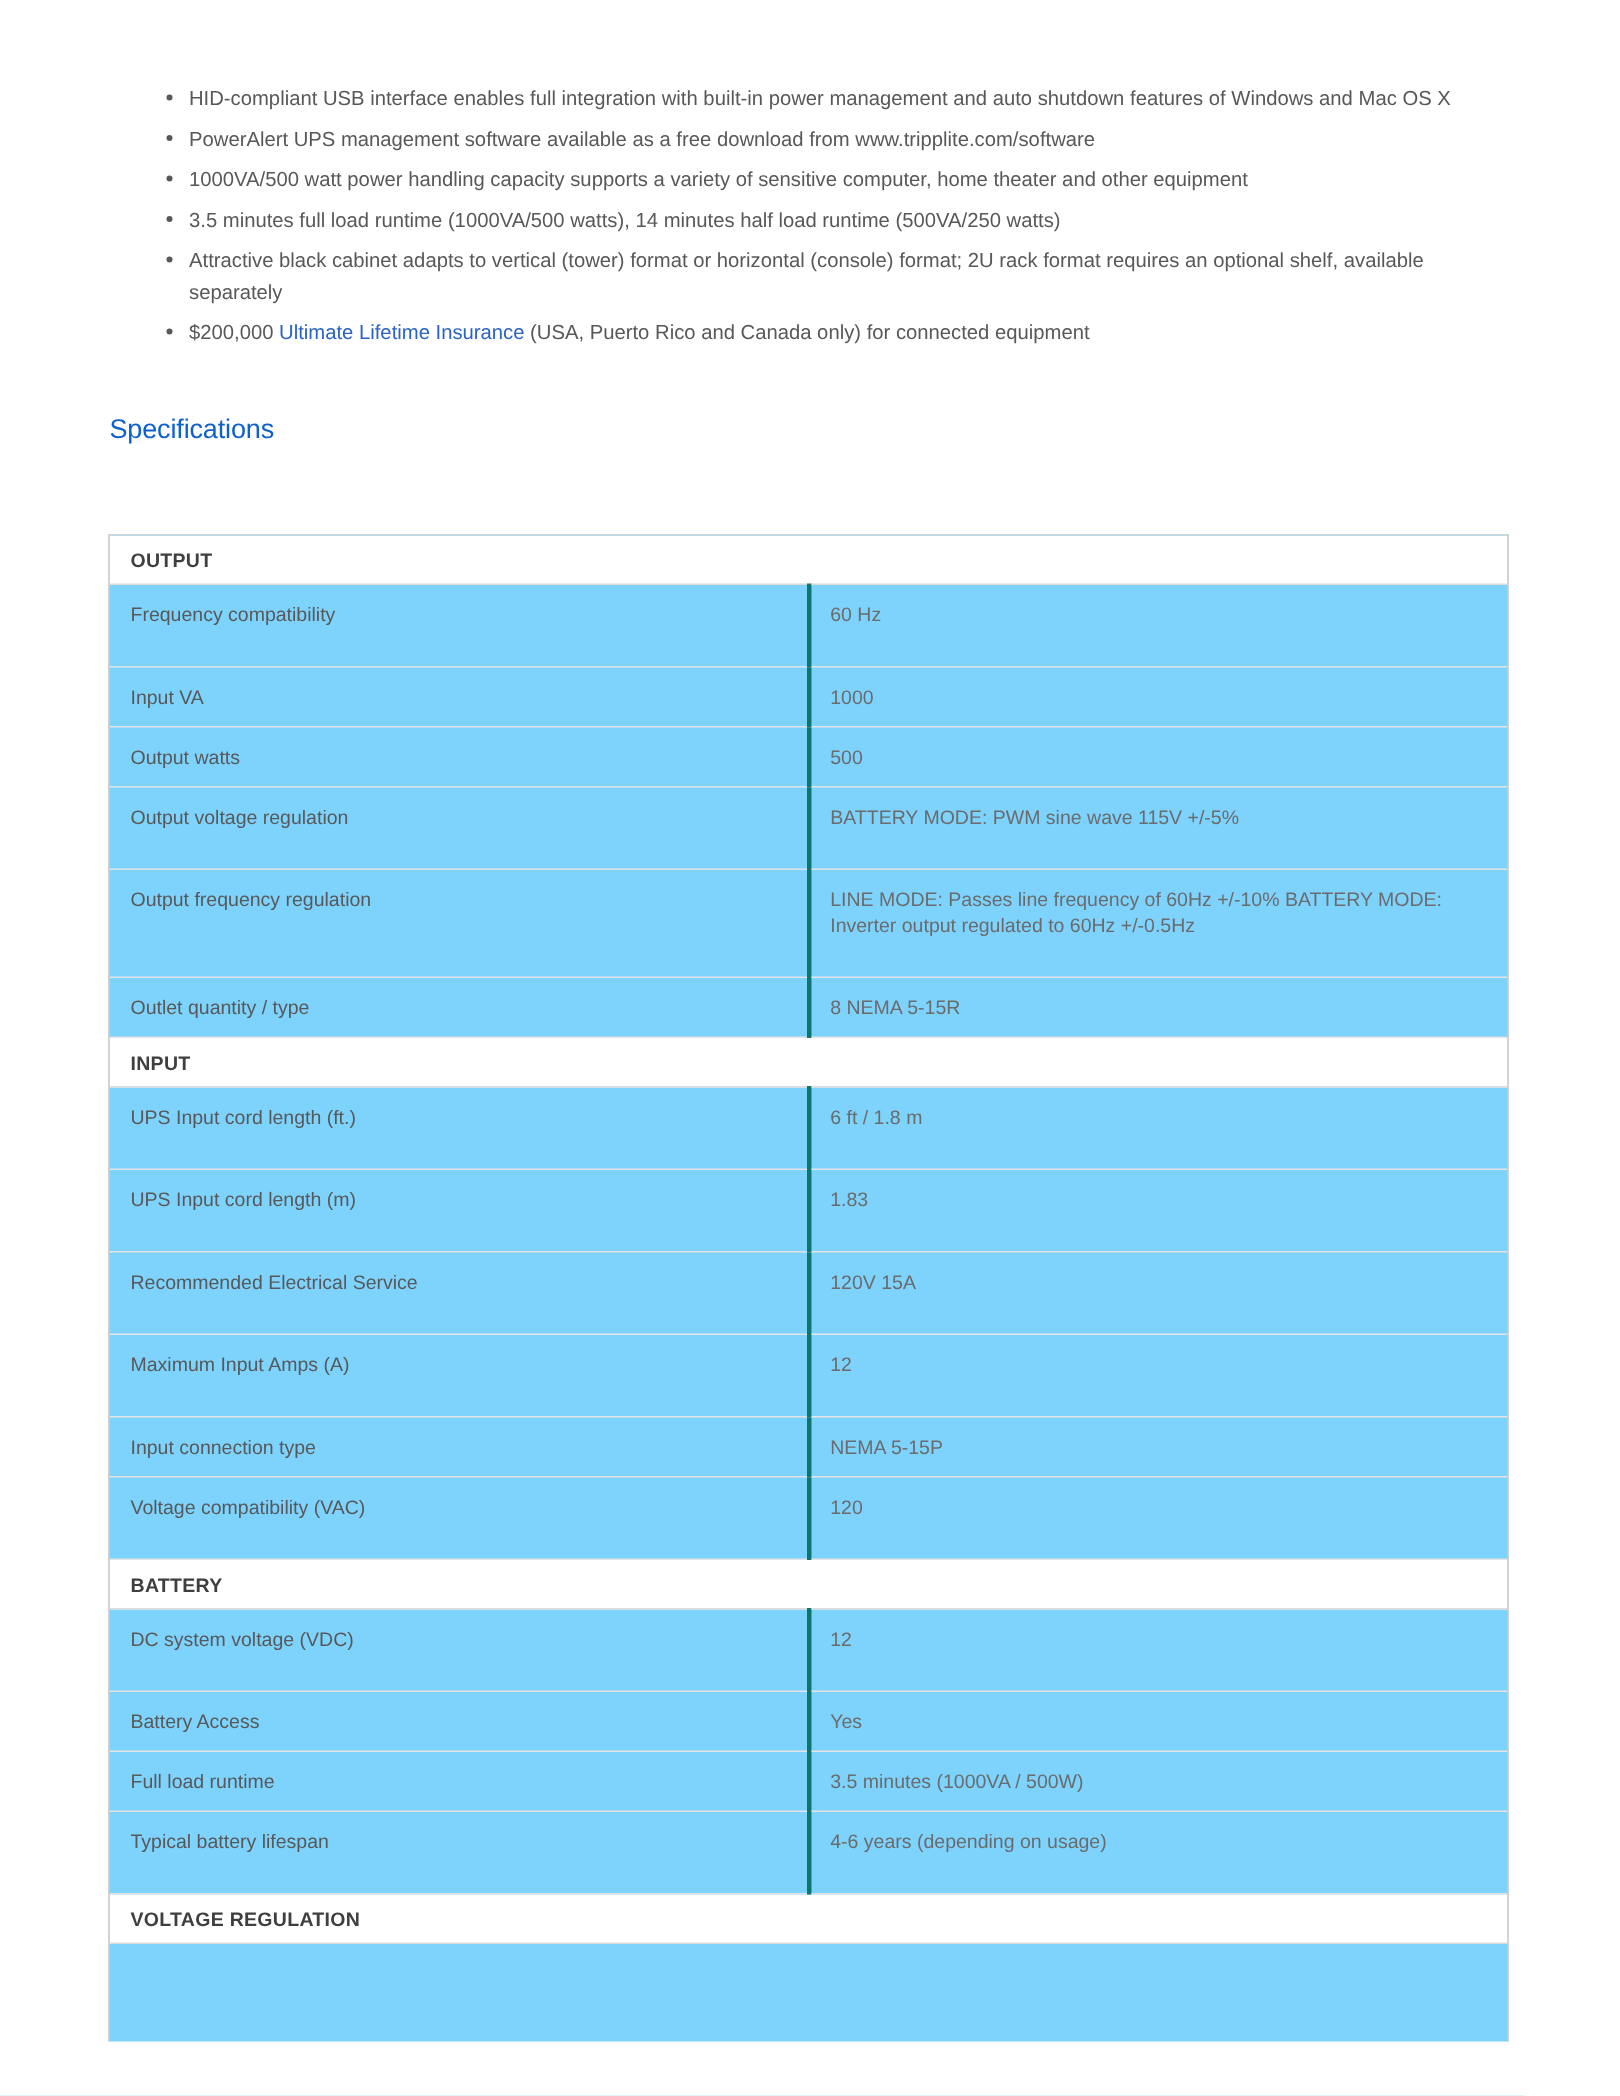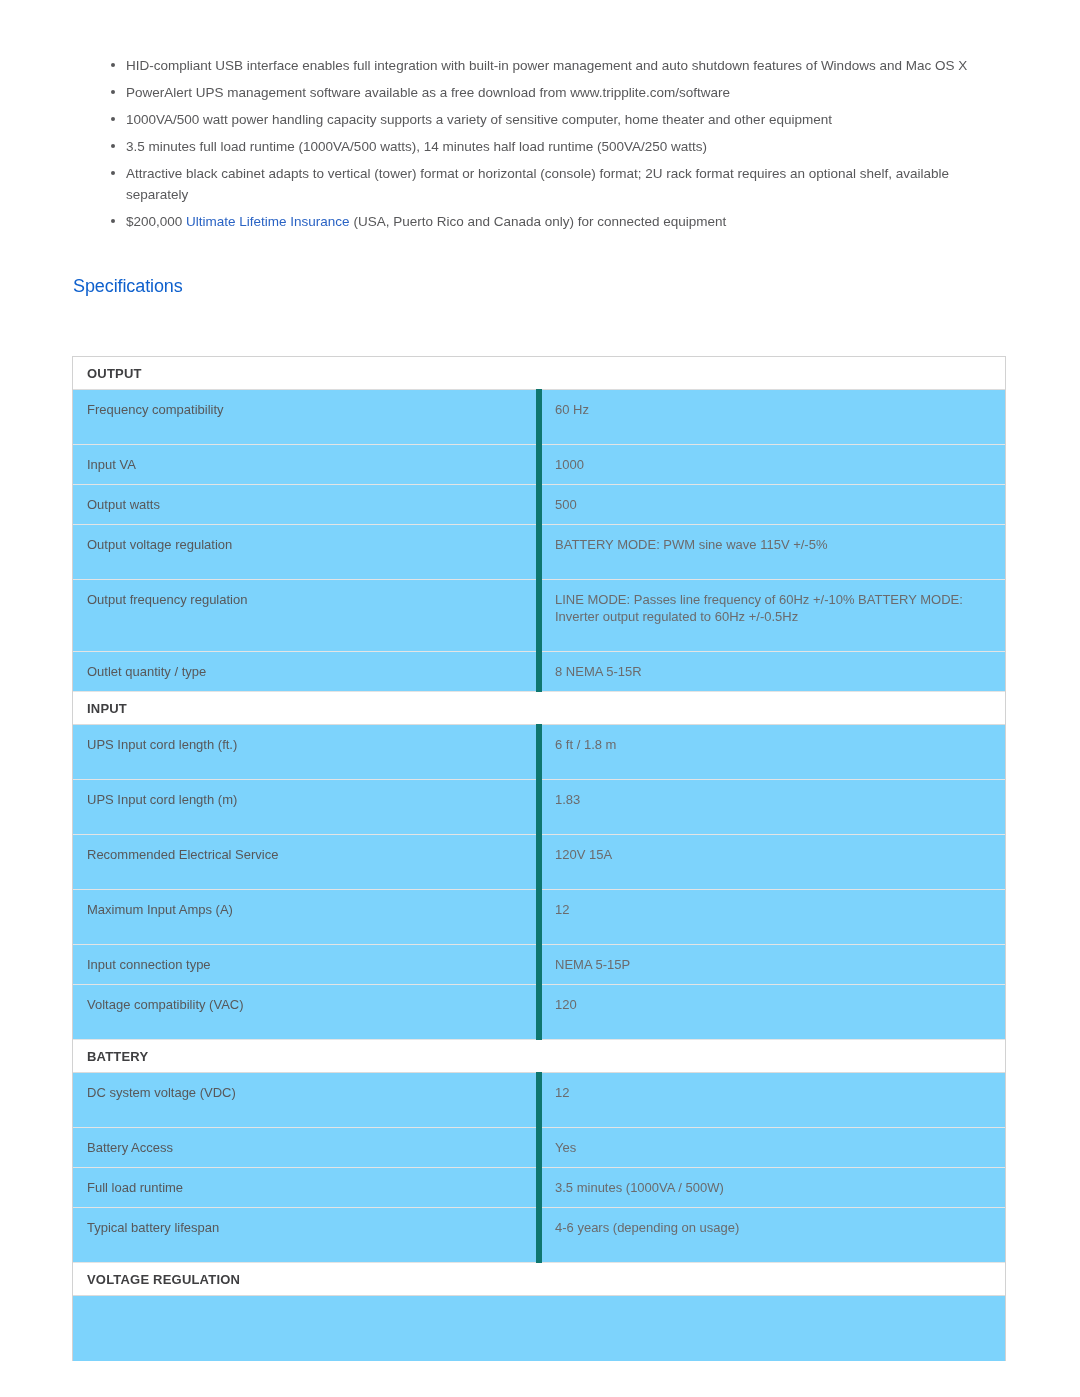--- a/index.html
+++ b/index.html
@@ -105,21 +105,21 @@
     border-bottom: 1px solid #e4e4e4;
     box-sizing: border-box;
   }
   tr.data-row td.cell-value {
     padding: 11px 14px 11px 13px;
     font-size: 13px;
     font-weight: normal;
     color: #6b6b6d;
     line-height: 17px;
     border-bottom: 1px solid #e4e4e4;
-    border-left: 6px solid #0f766e;
+    border-left: 3px solid #0f766e;
     box-sizing: border-box;
   }
   tr.data-row.tall td.cell-label,
   tr.data-row.tall td.cell-value {
     padding-bottom: 26px;
   }
 </style>
 </head>
 <body>
 

